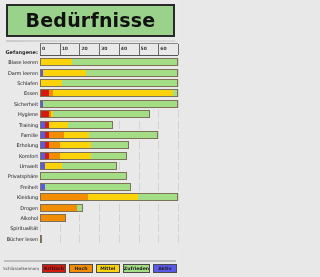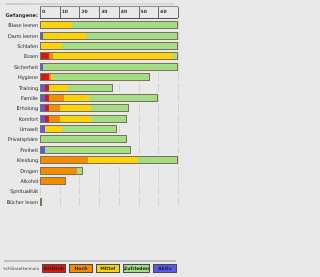--- a/index.html
+++ b/index.html
@@ -134,20 +134,23 @@
     font-size:4.6px;font-weight:700;color:#1a1a1a;
     white-space:nowrap;line-height:6px;
   }
   .legend-item.dark span{color:#2a1111;}
 </style>
 </head>
 <body>
 
 <div id="panel">
 
+  <div class="title-wrap">
+    <div class="title-text">Bedürfnisse</div>
+  </div>
   <div class="title-rule"></div>
 
   <div class="axis-row">
     <div class="axis-label">Gefangene:</div>
     <div class="axis-scale" id="axis-scale">
         <div class="tick" style="left: 0%;">
           <span>0</span>
         </div>
         <div class="tick" style="left: 14.2857%;">
           <span>10</span>

